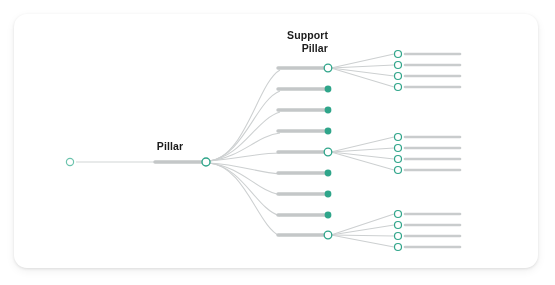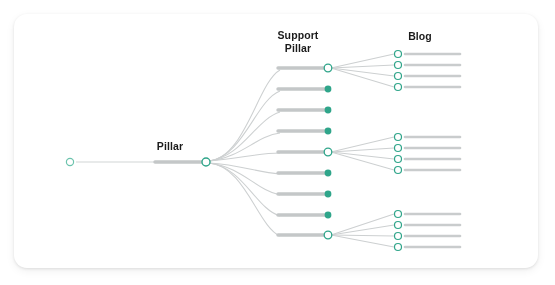--- a/index.html
+++ b/index.html
@@ -36,21 +36,21 @@
     width: 555px;
     height: 285px;
   }
   .node-label {
     position: absolute;
     font-family: "Liberation Sans", sans-serif;
     font-weight: bold;
     font-size: 10.5px;
     color: #1b1b1b;
     letter-spacing: 0.1px;
-    text-align: center;
+    text-align: right;
     line-height: 12.5px;
     white-space: pre-line;
     user-select: none;
   }
   #label-pillar {
     left: 140px;
     top: 140px;
     width: 60px;
     text-align: center;
   }
@@ -168,15 +168,14 @@
 
     <circle id="node-root" cx="70" cy="162" r="3.6" fill="#ffffff" stroke="#6cc3ad" stroke-width="1.2"></circle>
     <circle id="node-pillar" cx="206" cy="162" r="4.0" fill="#ffffff" stroke="#2fa58a" stroke-width="1.4"></circle>
   </svg>
 
   <div class="node-label" id="label-pillar">Pillar</div>
 
   <div class="node-label" id="label-support-pillar">Support
 Pillar</div>
 
-  <div class="node-label" id="label-blog">Blog</div>
 
 </div>
 
 </body></html>

